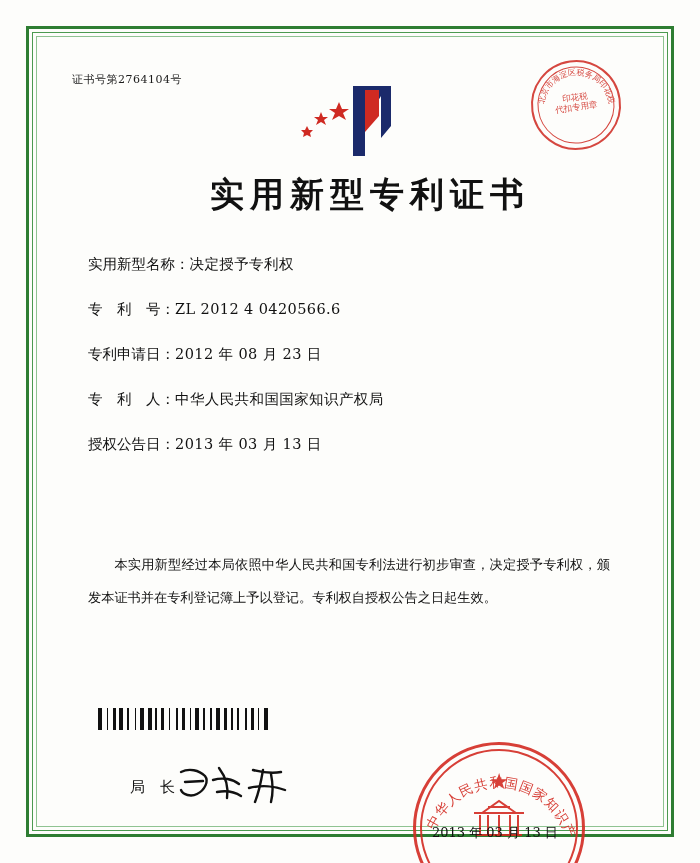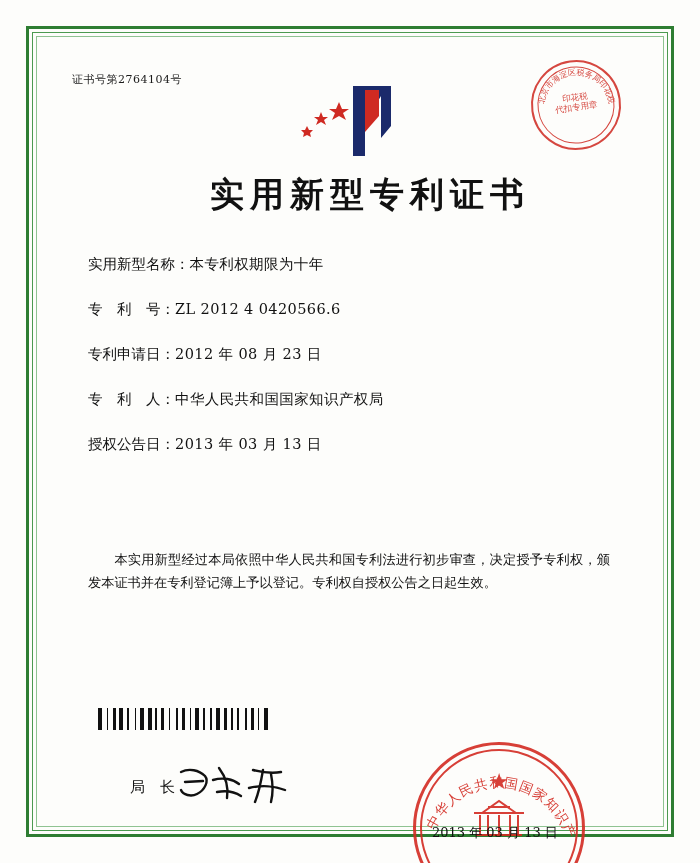--- a/index.html
+++ b/index.html
@@ -130,21 +130,21 @@
     letter-spacing: 0.4px;
   }
 
   
   .body-text {
     position: absolute;
     left: 88px;
     top: 548px;
     width: 522px;
     font-size: 13.2px;
-    line-height: 23px;
+    line-height: 33px;
     color: #111;
     text-align: justify;
     font-family: "DejaVu Serif", "Liberation Serif", serif;
   }
   .body-text p {
     margin: 0 0 2px 0;
     text-indent: 2em;
   }
 
   
@@ -254,21 +254,21 @@
       </text>
       <circle cx="43" cy="43" r="38" fill="none" stroke="#cf2a22" stroke-width="1"></circle>
     </svg>
     <div class="center-text">印花税<br>代扣专用章</div>
   </div>
 
   <div class="title">实用新型专利证书</div>
 
   <div class="fields">
     <div class="field-row">
-      <span class="field-label">实用新型名称：</span><span class="field-value">本专利权期限为十年</span>
+      <span class="field-label">实用新型名称：</span><span class="field-value">决定授予专利权</span>
     </div>
     <div class="field-row">
       <span class="field-label">专　利　号：</span><span class="field-value">ZL 2012 4 0420566.6</span>
     </div>
     <div class="field-row">
       <span class="field-label">专利申请日：</span><span class="field-value">2012 年 08 月 23 日</span>
     </div>
     <div class="field-row">
       <span class="field-label">专　利　人：</span><span class="field-value">中华人民共和国国家知识产权局</span>
     </div>

